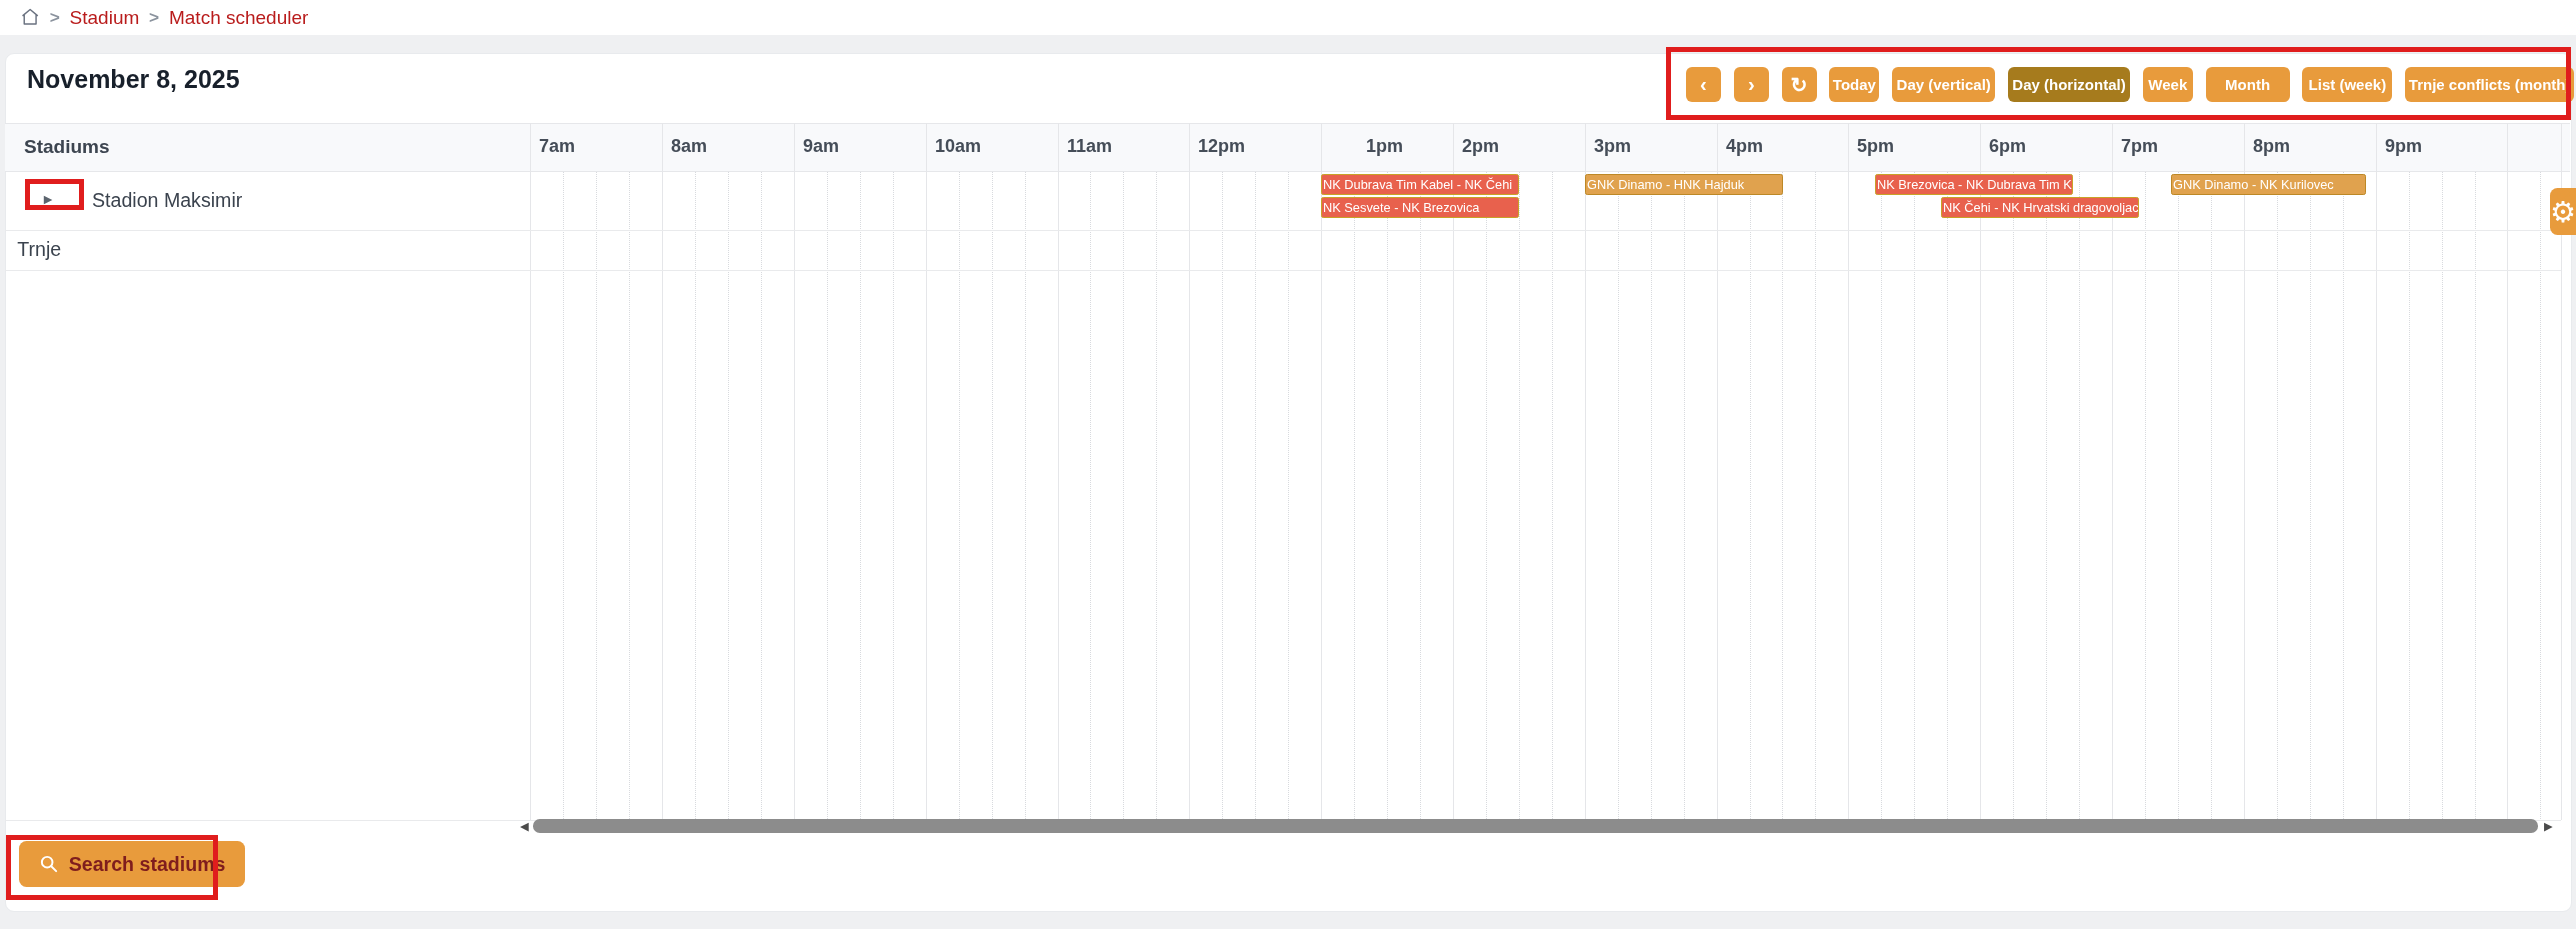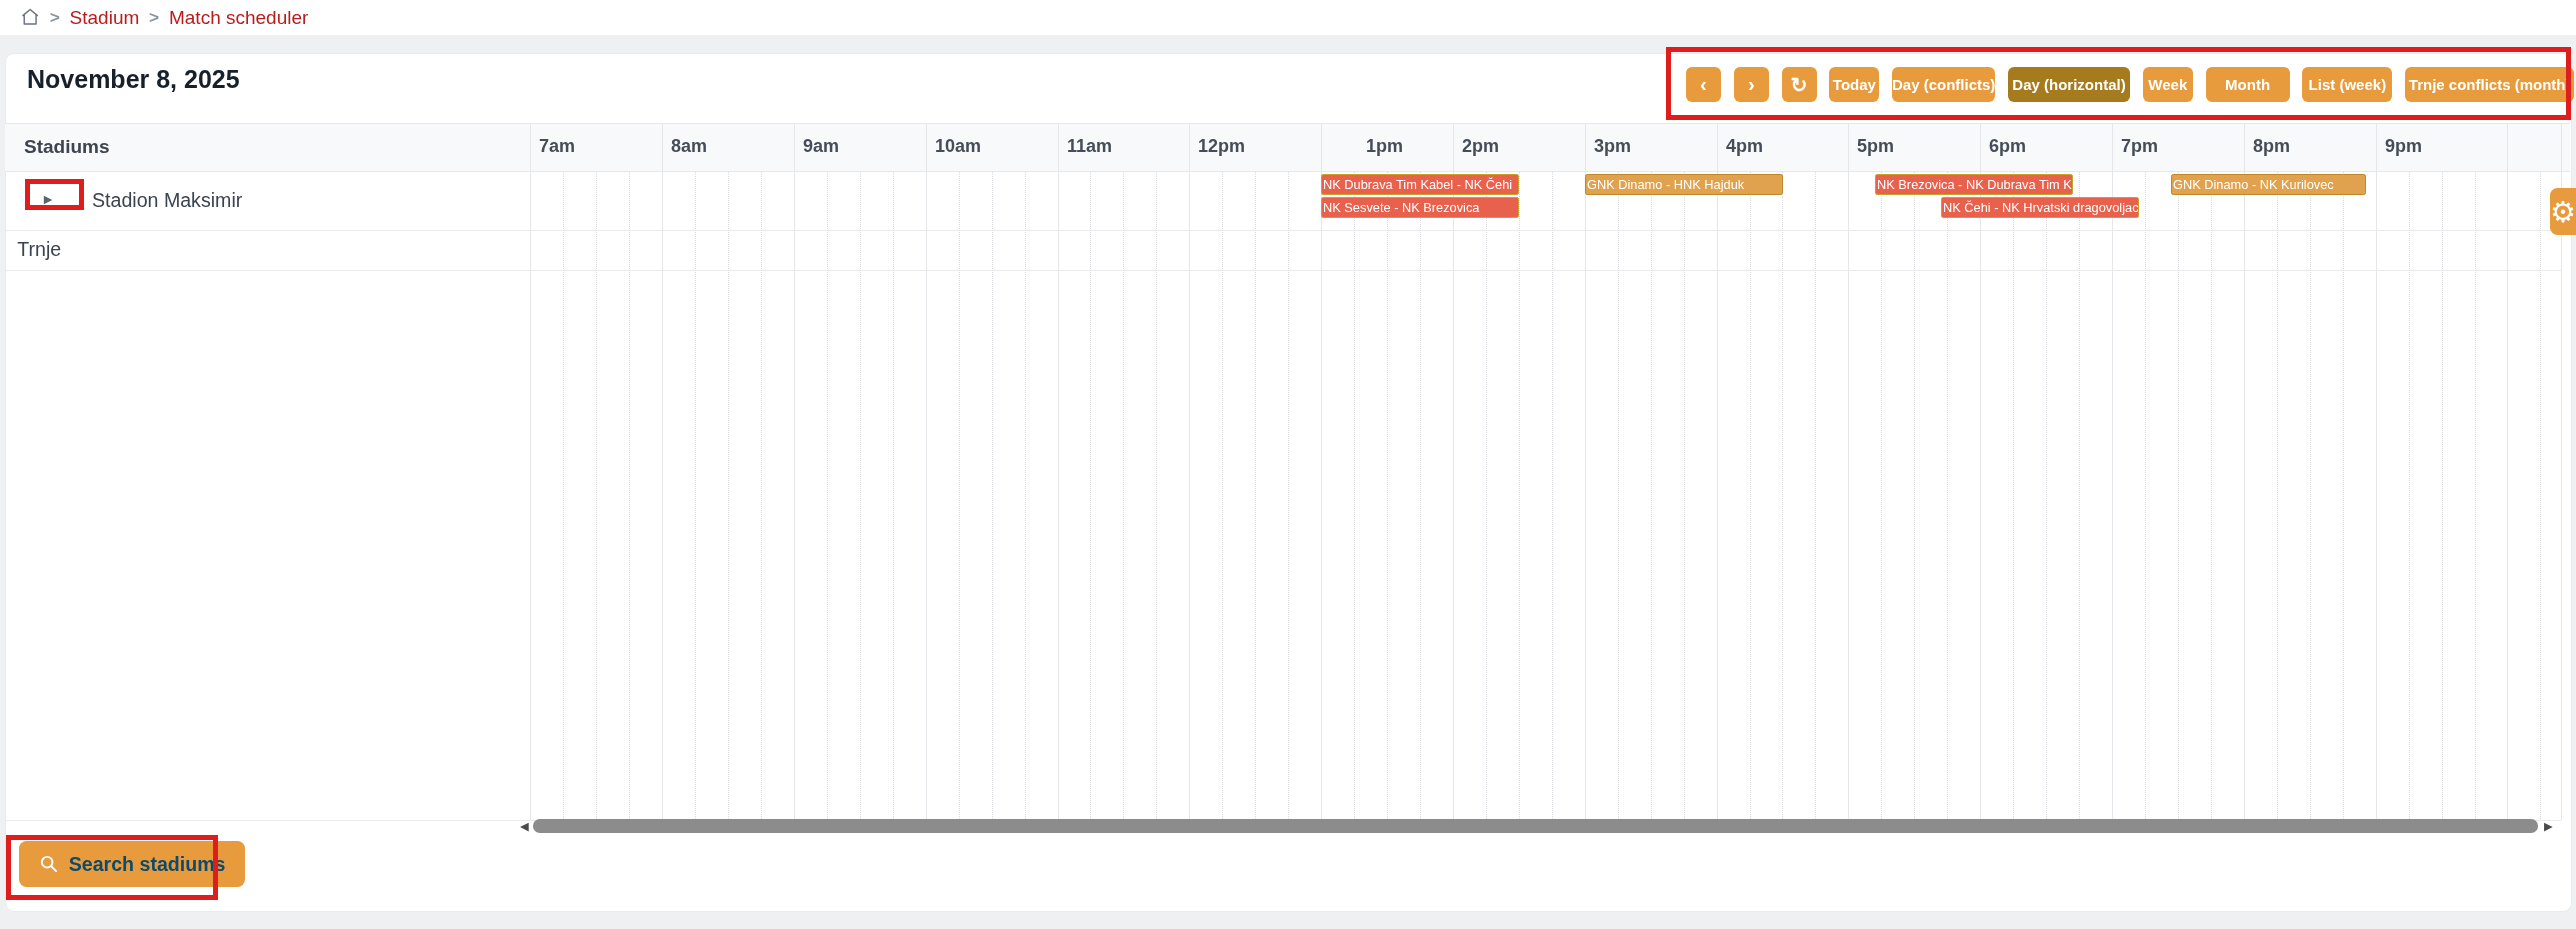--- a/index.html
+++ b/index.html
@@ -42,21 +42,21 @@
     padding:0 1px;box-sizing:border-box;white-space:nowrap;overflow:hidden;}
   .event.red{background:var(--ev-red);border:0.8px solid var(--ev-red-border);}
   .event.orange{background:var(--ev-orange);border:0.8px solid var(--ev-orange-border);}
 
   
   .scroll-arrow{position:absolute;top:820px;font-size:11.3px;color:#4b4b4b;line-height:12px;}
   .scroll-thumb{position:absolute;left:533px;top:819px;width:2005px;height:13.6px;border-radius:6.8px;background:#8c8c8c;}
 
   
   .search-btn{position:absolute;left:19px;top:841px;height:46px;border:none;border-radius:7.5px;
-    background:var(--accent);color:#0c4a6e;display:flex;align-items:center;gap:10.5px;padding:0 19.6px;
+    background:var(--accent);color:#7f1d1d;display:flex;align-items:center;gap:10.5px;padding:0 19.6px;
     font-family:"Liberation Sans",sans-serif;font-size:19.6px;font-weight:700;}
 
   
   .gear-btn{position:absolute;left:2550px;top:188px;width:26px;height:47px;border:none;
     background:var(--accent);border-radius:7.5px 0 0 7.5px;color:#fff;font-size:29px;
     display:flex;align-items:center;justify-content:center;overflow:hidden;}
 
   
   .annotation{position:absolute;border:5.3px solid var(--annotation);box-sizing:border-box;background:transparent;pointer-events:none;}
 </style>
@@ -83,21 +83,21 @@
       <button class="tbtn icon">
         <span>‹</span>
       </button>
       <button class="tbtn icon">
         <span>›</span>
       </button>
       <button class="tbtn icon">
         <span>↻</span>
       </button>
       <button class="tbtn" style="width: 50px;">Today</button>
-      <button class="tbtn" style="width: 103px;">Day (conflicts)</button>
+      <button class="tbtn" style="width: 103px;">Day (vertical)</button>
       <button class="tbtn active" style="width: 122px;">Day (horizontal)</button>
       <button class="tbtn" style="width: 50px;">Week</button>
       <button class="tbtn" style="width: 84px;">Month</button>
       <button class="tbtn" style="width: 90px;">List (week)</button>
       <button class="tbtn" style="width: 169px;">Trnje conflicts (month)</button>
     </div>
 
   <div class="grid-header"></div>
   <div class="col-header">Stadiums</div>
   <div id="time-labels">

